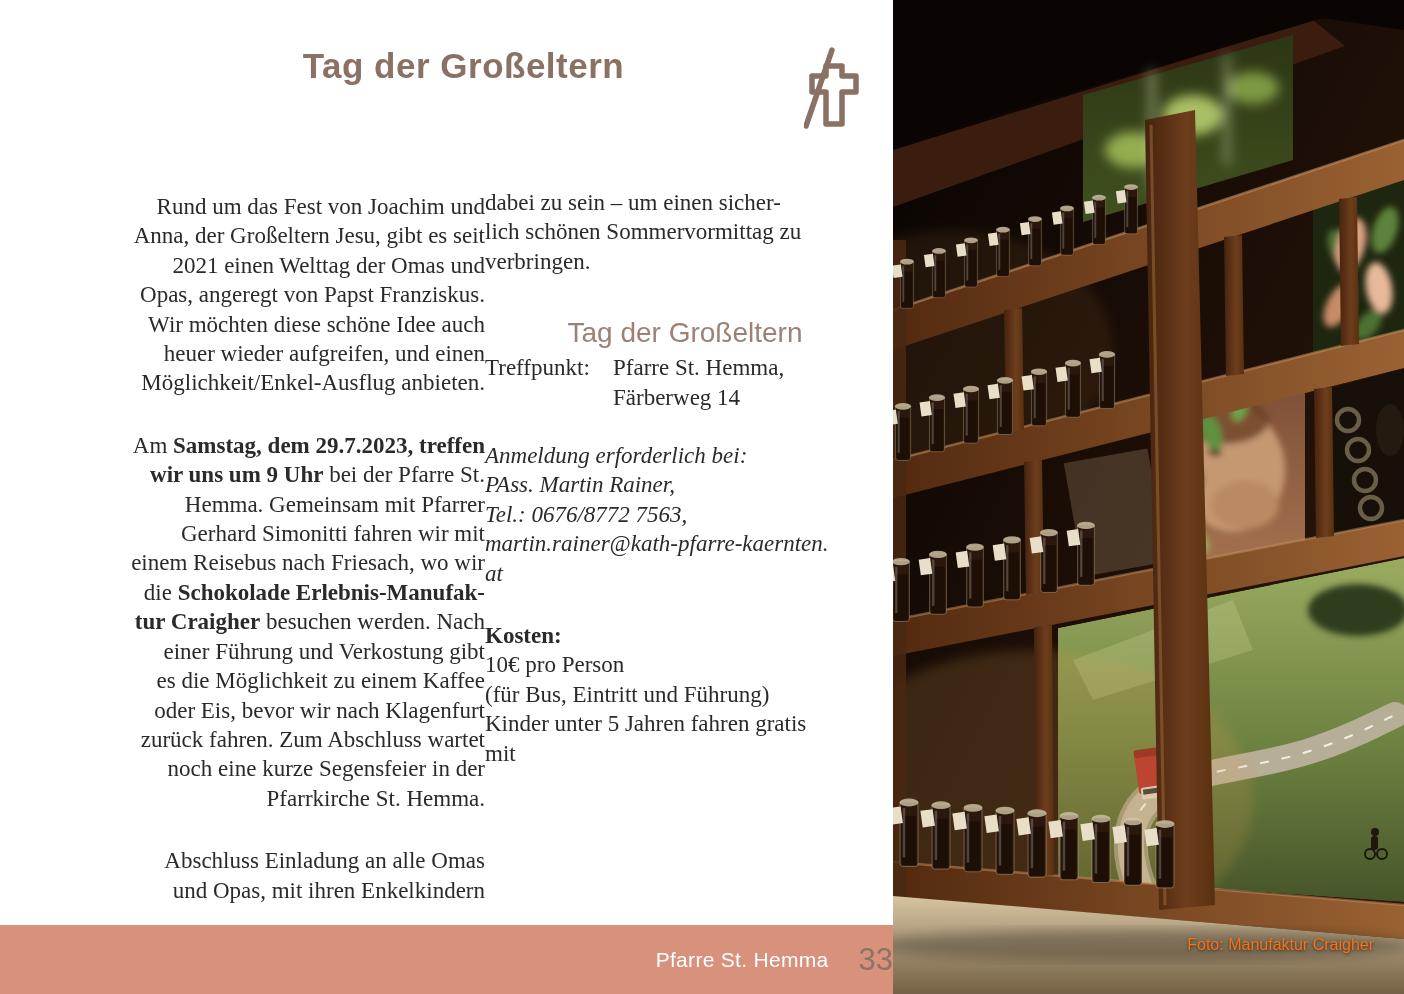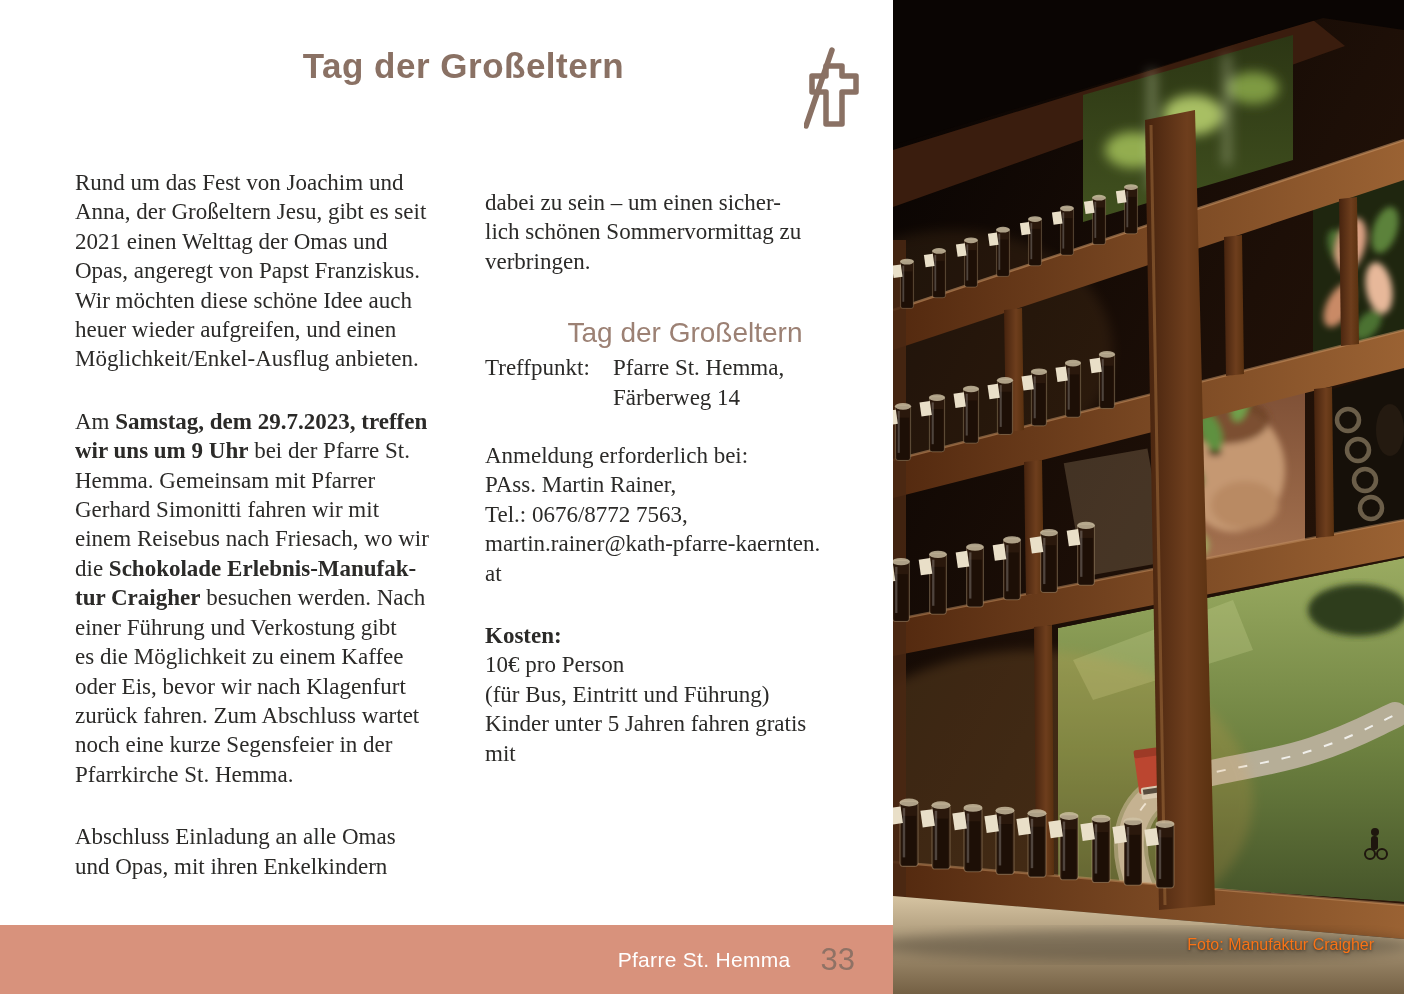--- a/index.html
+++ b/index.html
@@ -7,34 +7,34 @@
   .page{position:relative;width:1404px;height:770px;background:#ffffff;font-family:"Liberation Serif","DejaVu Serif",serif;color:#2b2a28;}
   
   .title{position:absolute;top:46px;left:0;width:893px;padding-left:34px;box-sizing:border-box;
          text-align:center;font-family:"Liberation Sans","DejaVu Sans",sans-serif;
          font-size:35px;font-weight:700;color:#8a7164;letter-spacing:.5px;margin:0;}
   .badge{position:absolute;left:804px;top:46px;width:60px;height:88px;}
   
   .col{position:absolute;font-size:23px;line-height:29.4px;}
   .col p{margin:0 0 33px;white-space:nowrap;}
   .col b{font-weight:700;}
-  .col-left{left:75px;top:168px;width:410px;}
+  .col-left{left:75px;top:192px;width:410px;text-align:right;}
   .col-right{left:485px;top:188px;width:400px;}
   .col-right p.intro{margin-bottom:0;}
   .subhead{margin:40px 0 3px;text-align:center;font-family:"Liberation Sans","DejaVu Sans",sans-serif;
            font-size:28px;font-weight:400;color:#9c8174;line-height:34px;white-space:nowrap;}
   .event-lines{margin:0;white-space:nowrap;}
   .meeting-row{display:flex;white-space:nowrap;margin:0 0 29px;}
   .meeting-label{width:128px;flex:0 0 128px;}
-  .col-right p.registration{}
+  .col-right p.registration{font-style:italic;}
   .col-right p.costs{margin-bottom:12px;}
   
   .footer{position:absolute;left:0;top:925px;width:893px;height:69px;background:#d8927c;
           display:flex;align-items:center;justify-content:flex-end;gap:30px;
-          padding-right:38px;box-sizing:border-box;font-family:"Liberation Sans","DejaVu Sans",sans-serif;}
+          box-sizing:border-box;font-family:"Liberation Sans","DejaVu Sans",sans-serif;}
   .footer-label{color:#ffffff;font-size:21px;letter-spacing:.3px;}
   .footer-page{color:#8f7265;font-size:31px;}
   
   .photo{position:absolute;left:893px;top:0;width:511px;height:994px;background:#150b05;}
   .photo svg{display:block;}
   .caption{position:absolute;right:30px;bottom:40px;font-family:"Liberation Sans","DejaVu Sans",sans-serif;
            font-size:16px;color:#f97316;text-shadow:0 1px 3px rgba(0,0,0,.6);}
 </style>
 </head>
 <body>

